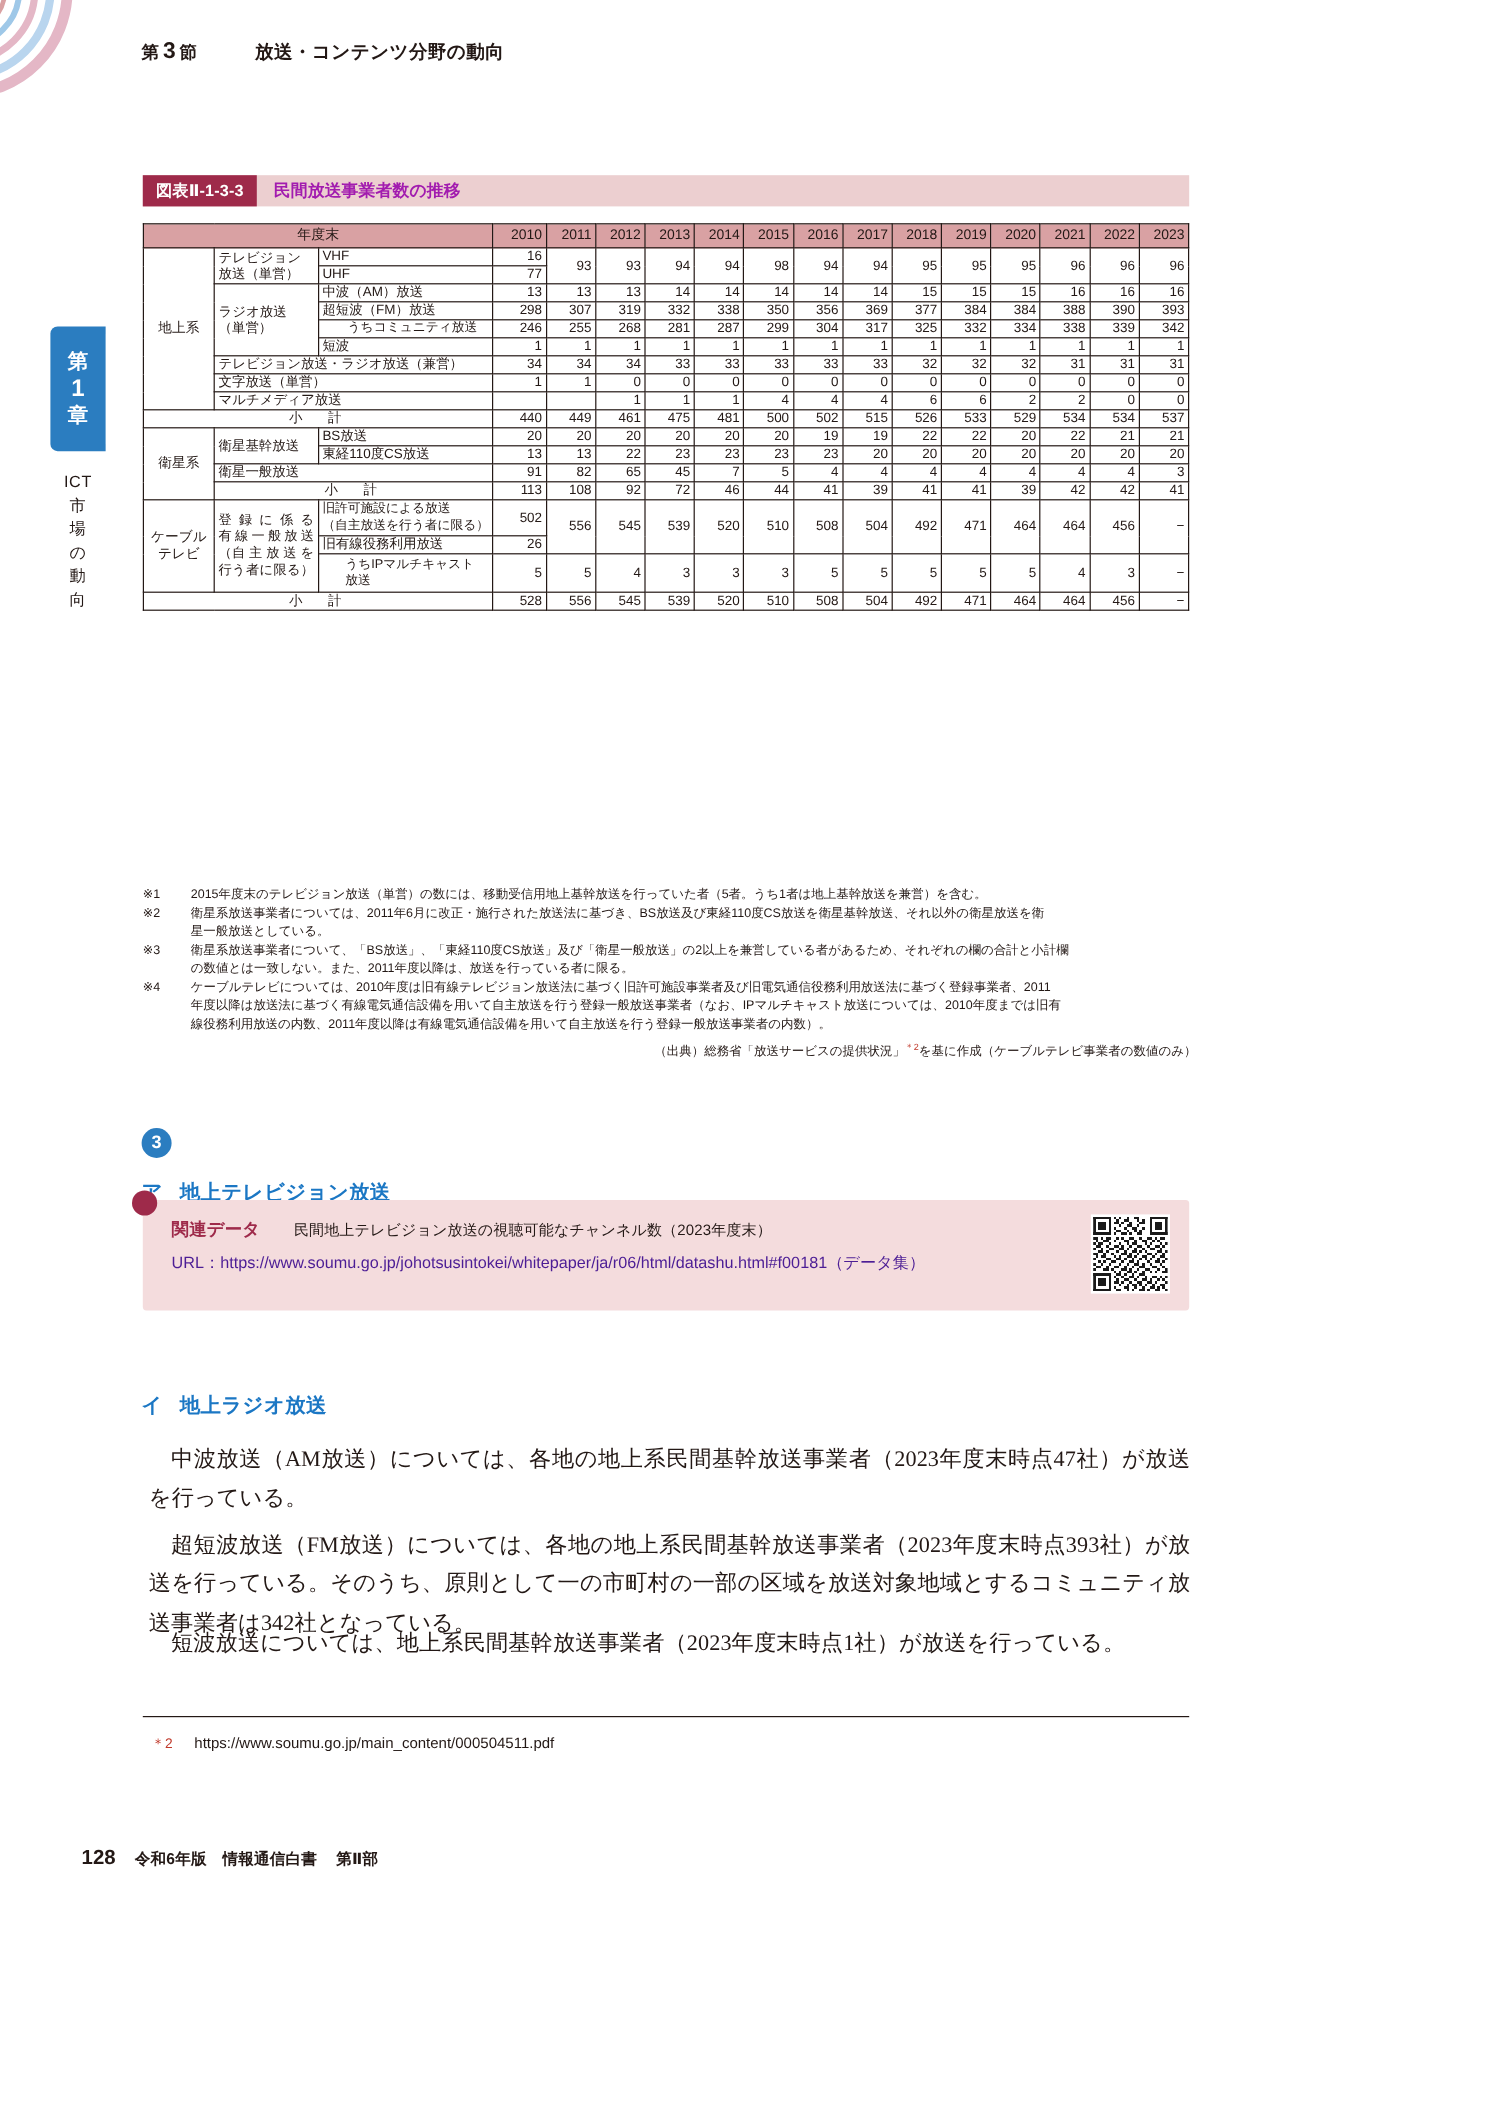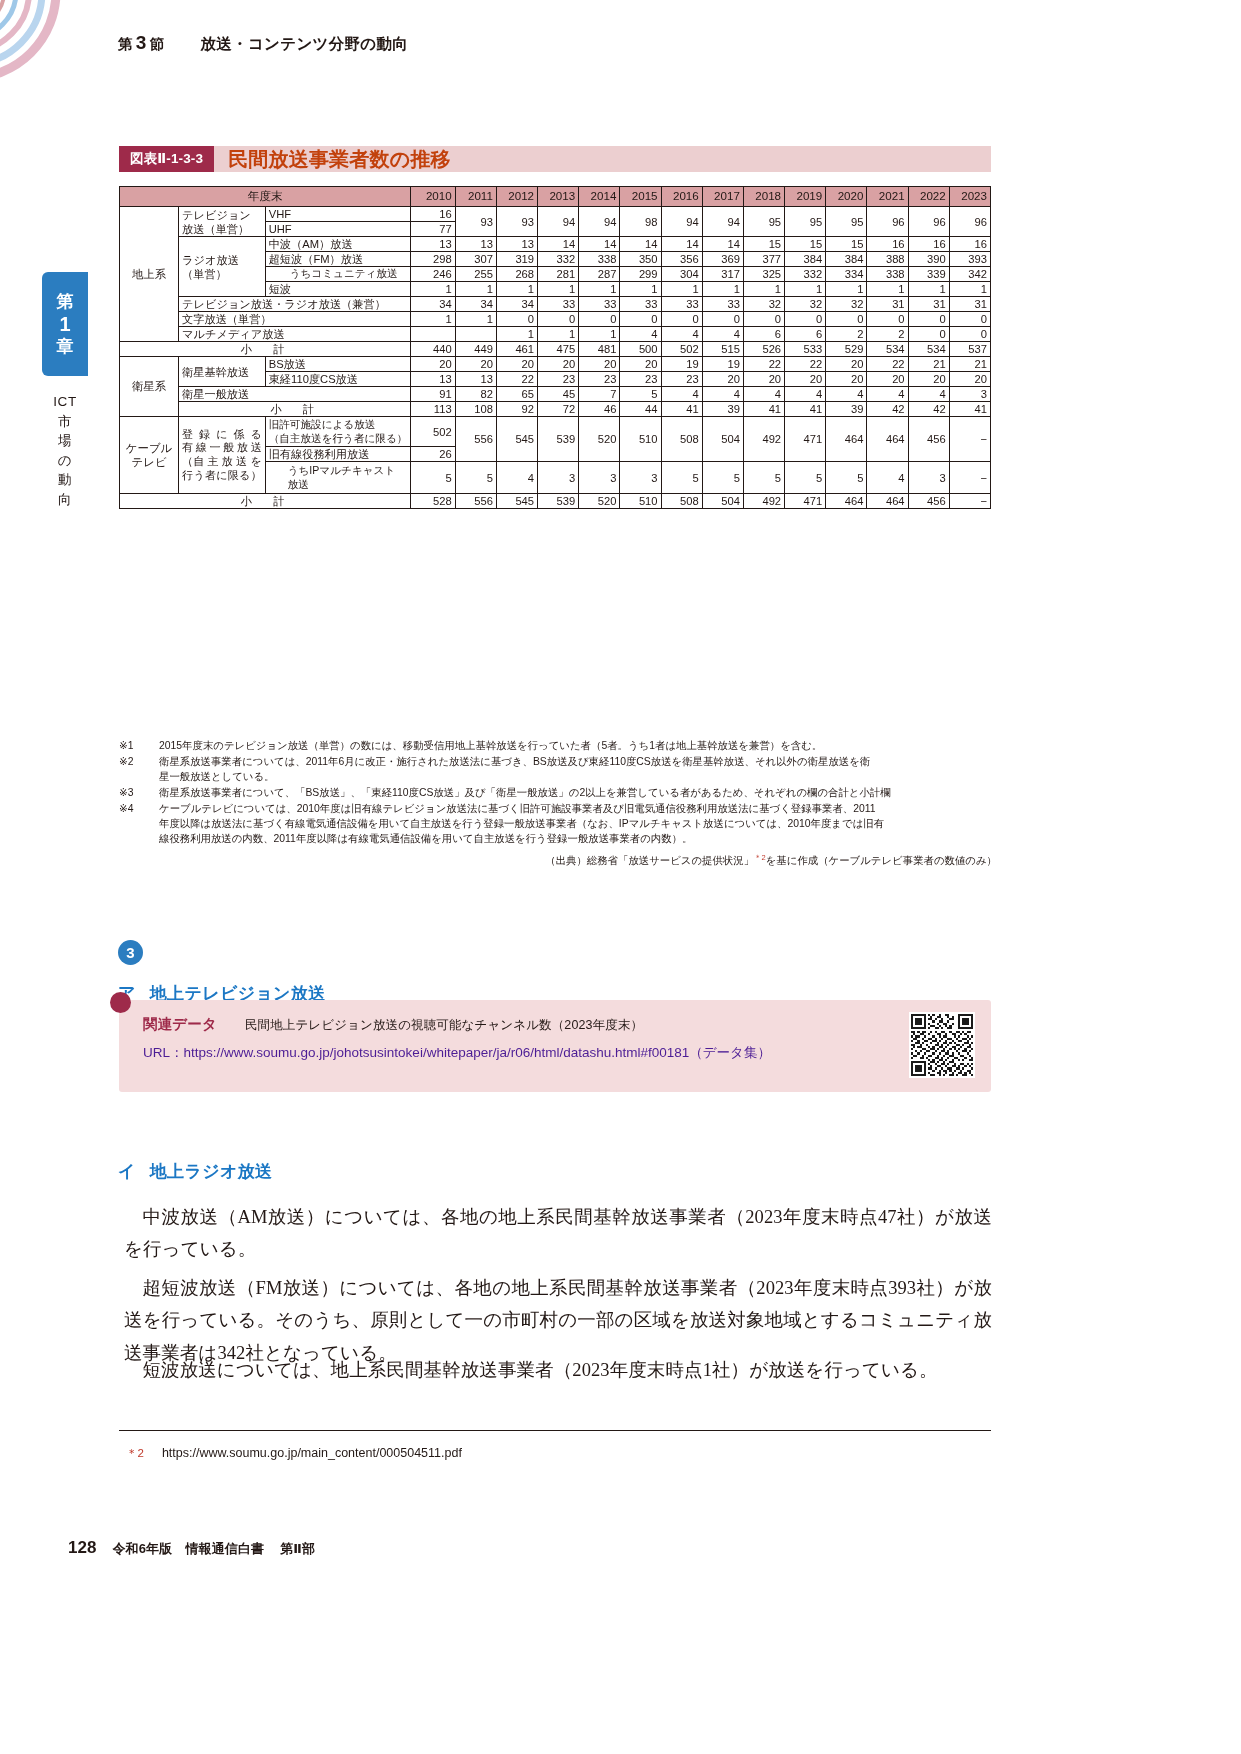--- a/index.html
+++ b/index.html
@@ -27,21 +27,21 @@
     pointer-events: none;
   }
 
   
   .running-head {
     position: absolute;
     top: 32px;
     left: 118px;
     display: flex;
     align-items: baseline;
-    gap: 0;
+    gap: 12px;
     white-space: nowrap;
   }
   .rh-sec {
     font-size: 14.5px;
     font-weight: bold;
     letter-spacing: .02em;
     color: #231815;
   }
   .rh-sec .num {
     font-size: 19px;
@@ -102,23 +102,23 @@
     color: #fff;
     font-size: 13.5px;
     font-weight: bold;
     display: flex;
     align-items: center;
     padding: 0 11px;
     letter-spacing: .01em;
     white-space: nowrap;
   }
   .fig-caption {
-    font-size: 20px;
+    font-size: 14px;
     font-weight: bold;
-    color: #c2410c;
+    color: #a21caf;
     display: flex;
     align-items: center;
     padding-left: 14px;
     letter-spacing: .01em;
   }
 
   
   table.stat {
     position: absolute;
     left: 119px;
@@ -715,20 +715,21 @@
     <div class="note-mark">※2</div>
     <div class="note-body">
       <span>衛星系放送事業者については、2011年6月に改正・施行された放送法に基づき、BS放送及び東経110度CS放送を衛星基幹放送、それ以外の衛星放送を衛</span>
       <span class="cont">星一般放送としている。</span>
     </div>
   </div>
   <div class="note-row">
     <div class="note-mark">※3</div>
     <div class="note-body">
       <span>衛星系放送事業者について、「BS放送」、「東経110度CS放送」及び「衛星一般放送」の2以上を兼営している者があるため、それぞれの欄の合計と小計欄</span>
+      <span class="cont">の数値とは一致しない。また、2011年度以降は、放送を行っている者に限る。</span>
     </div>
   </div>
   <div class="note-row">
     <div class="note-mark">※4</div>
     <div class="note-body">
       <span>ケーブルテレビについては、2010年度は旧有線テレビジョン放送法に基づく旧許可施設事業者及び旧電気通信役務利用放送法に基づく登録事業者、2011</span>
       <span class="cont">年度以降は放送法に基づく有線電気通信設備を用いて自主放送を行う登録一般放送事業者（なお、IPマルチキャスト放送については、2010年度までは旧有</span>
       <span class="cont">線役務利用放送の内数、2011年度以降は有線電気通信設備を用いて自主放送を行う登録一般放送事業者の内数）。</span>
     </div>
   </div>

